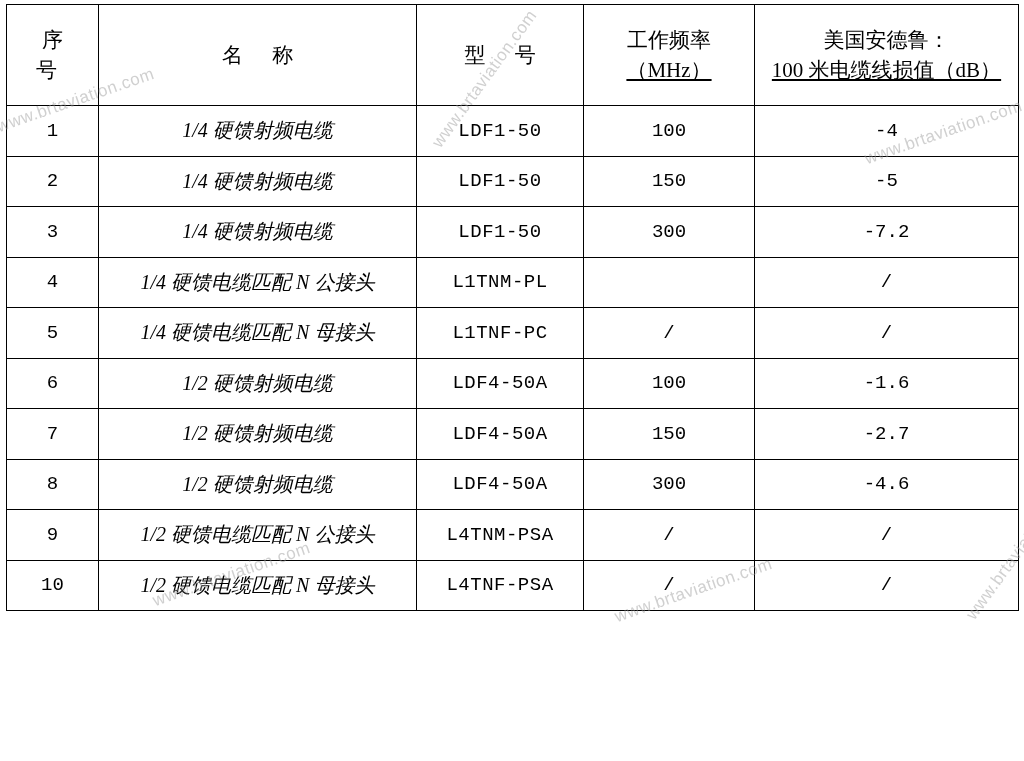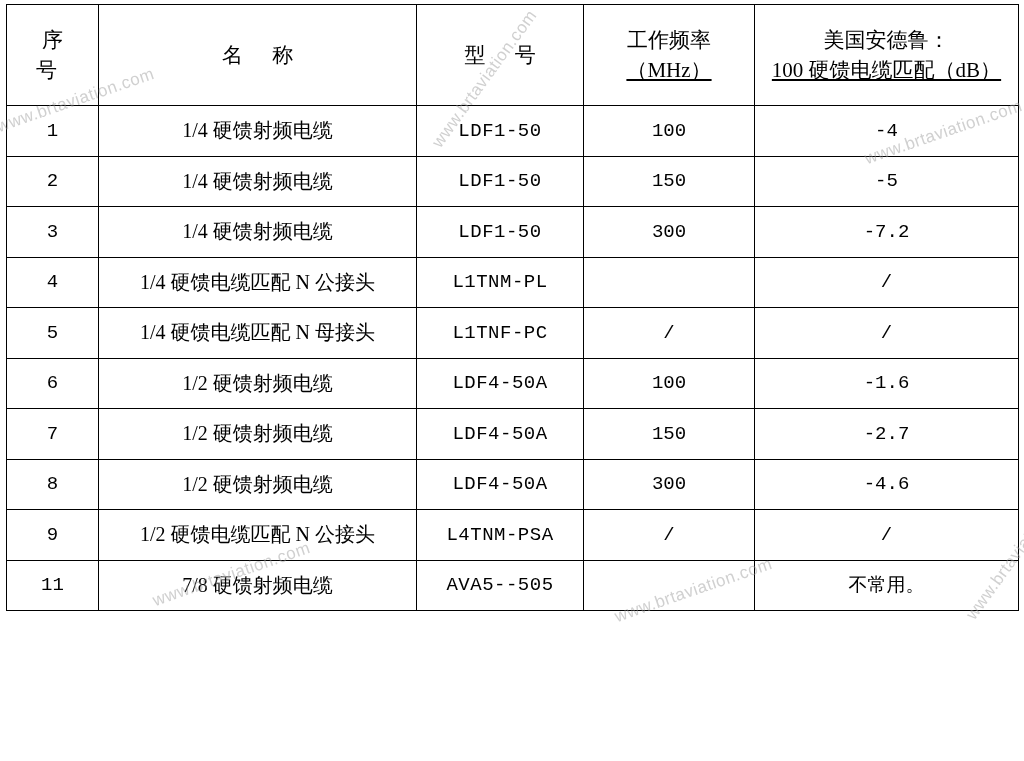--- a/index.html
+++ b/index.html
@@ -75,20 +75,21 @@
     font-size: 20px;
   }
   col.c-seq    { width: 92px; }
   col.c-name   { width: 318px; }
   col.c-model  { width: 167px; }
   col.c-freq   { width: 171px; }
   col.c-loss   { width: 264px; }
 
   .cell-name {
     font-size: 20px;
+    font-style: italic;
   }
   .cell-model {
     font-family: Liberation Mono, monospace;
     font-size: 19px;
     letter-spacing: 0.5px;
   }
   .cell-num {
     font-family: "Liberation Mono", "DejaVu Sans Mono", monospace;
     font-size: 19px;
   }
@@ -127,21 +128,21 @@
         </th>
         <th>
           <span class="th-inner sp-wide">型    号</span>
         </th>
         <th>
           <span class="th-inner">工作频率</span>
           <span class="th-inner th-line2">（MHz）</span>
         </th>
         <th>
           <span class="th-inner">美国安德鲁：</span>
-          <span class="th-inner th-line2">100 硬馈电缆匹配（dB）</span>
+          <span class="th-inner th-line2">100 米电缆线损值（dB）</span>
         </th>
       </tr>
     </thead>
     <tbody id="table-body">
         <tr>
           <td class="cell-num">1</td>
           <td class="cell-name">1/4 硬馈射频电缆</td>
           <td class="cell-model">LDF1-50</td>
           <td class="cell-num">100</td>
           <td class="cell-num">-4</td>
@@ -196,21 +197,21 @@
           <td class="cell-num">-4.6</td>
         </tr>
         <tr>
           <td class="cell-num">9</td>
           <td class="cell-name">1/2 硬馈电缆匹配 N 公接头</td>
           <td class="cell-model">L4TNM-PSA</td>
           <td class="cell-num">/</td>
           <td class="cell-num">/</td>
         </tr>
         <tr>
-          <td class="cell-num">11</td>
-          <td class="cell-name">7/8 硬馈射频电缆</td>
-          <td class="cell-model">AVA5--505</td>
-          <td class="cell-num"></td>
-          <td class="cell-cn">不常用。</td>
+          <td class="cell-num">10</td>
+          <td class="cell-name">1/2 硬馈电缆匹配 N 母接头</td>
+          <td class="cell-model">L4TNF-PSA</td>
+          <td class="cell-num">/</td>
+          <td class="cell-num">/</td>
         </tr>
       </tbody>
   </table>
 </div>
 
 </body></html>

